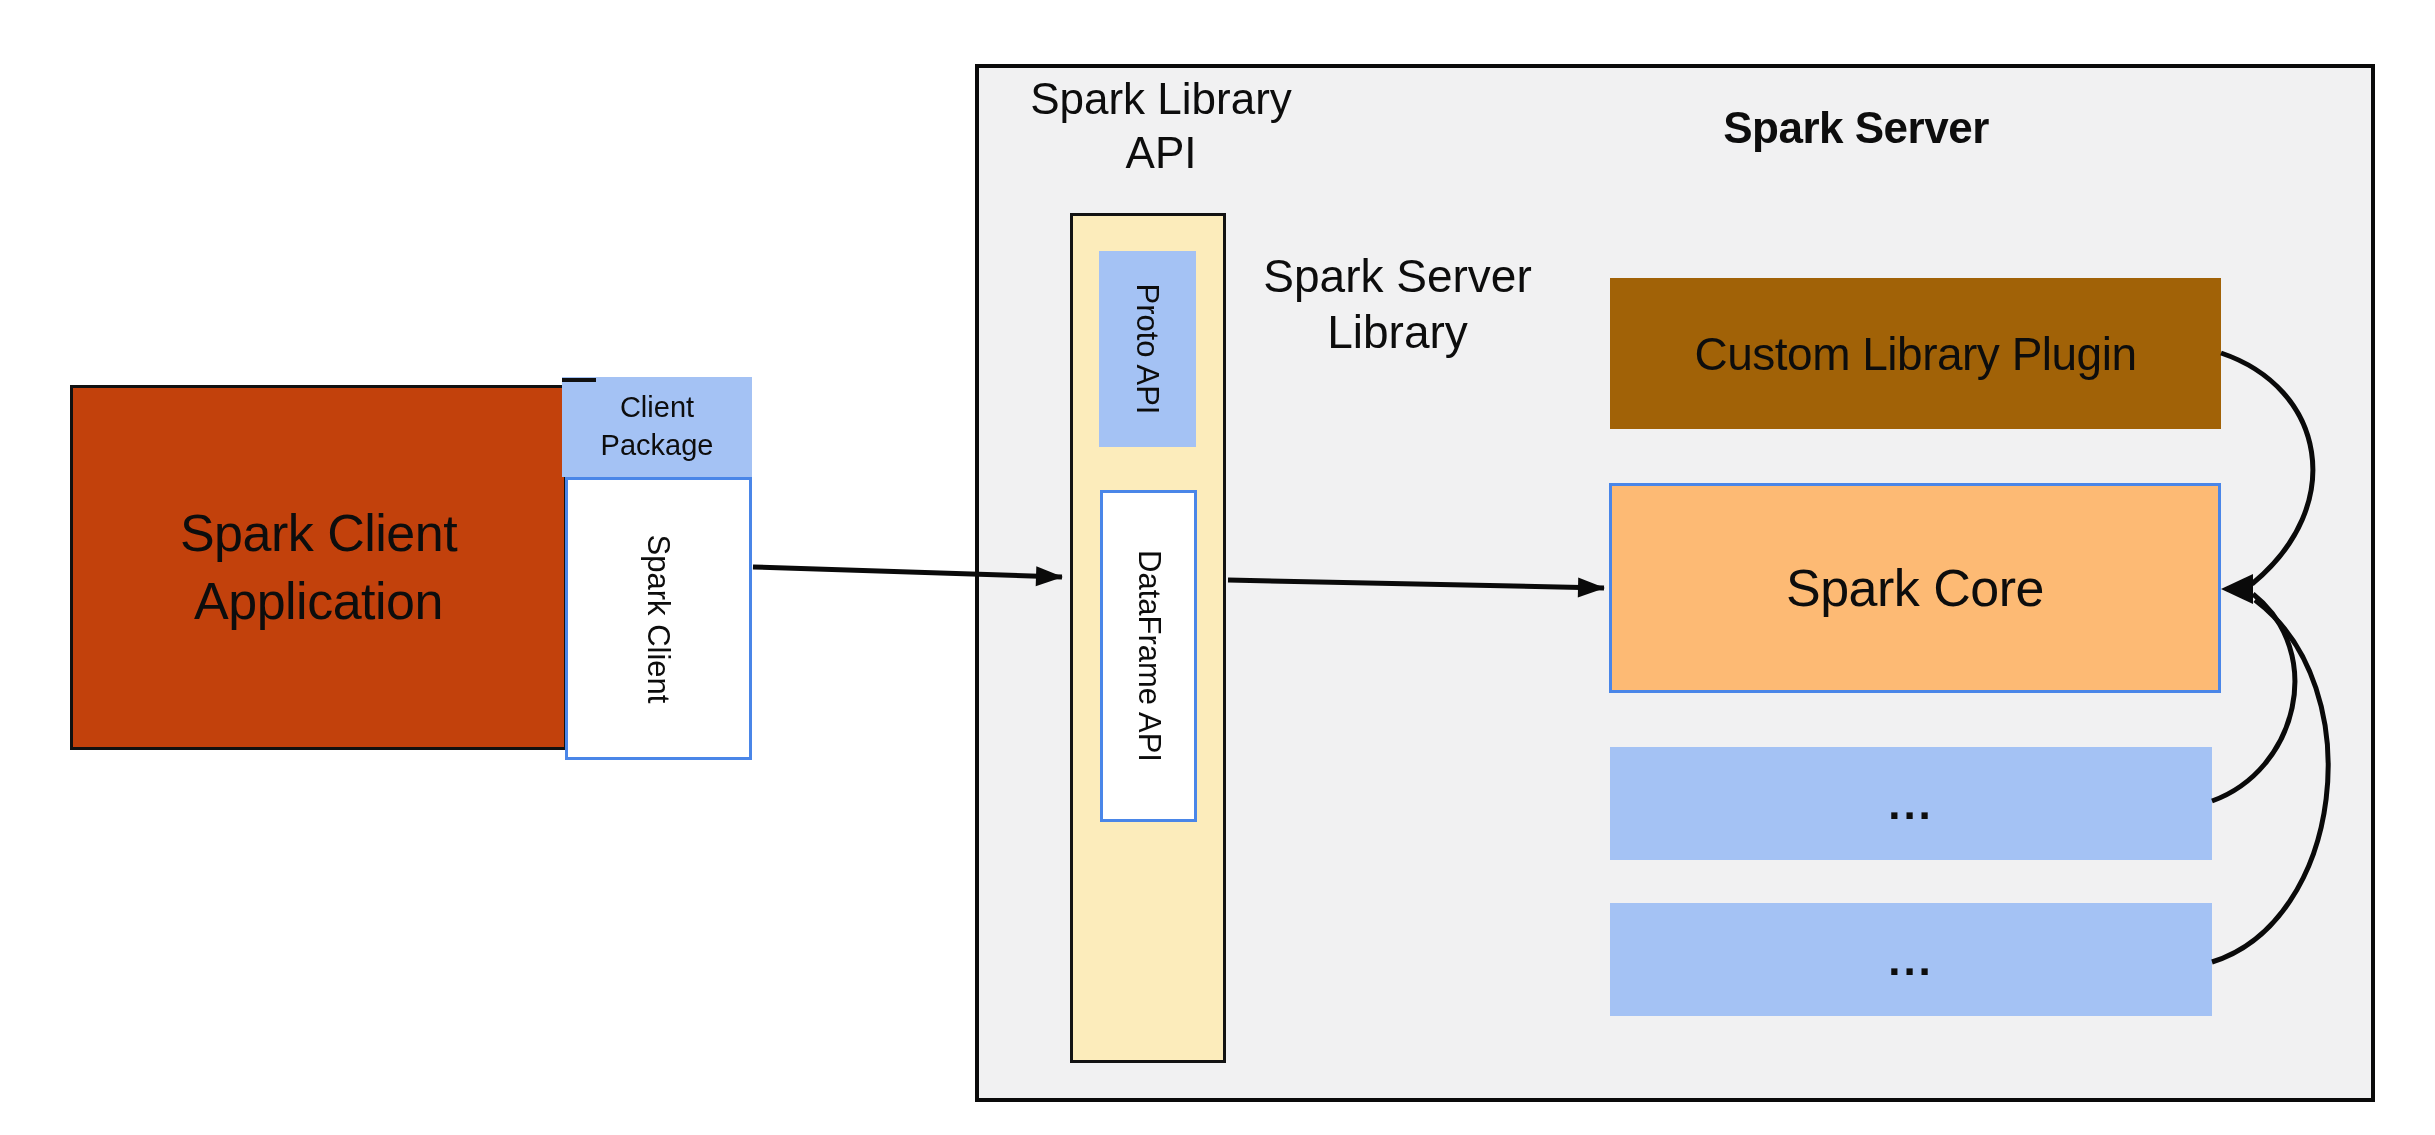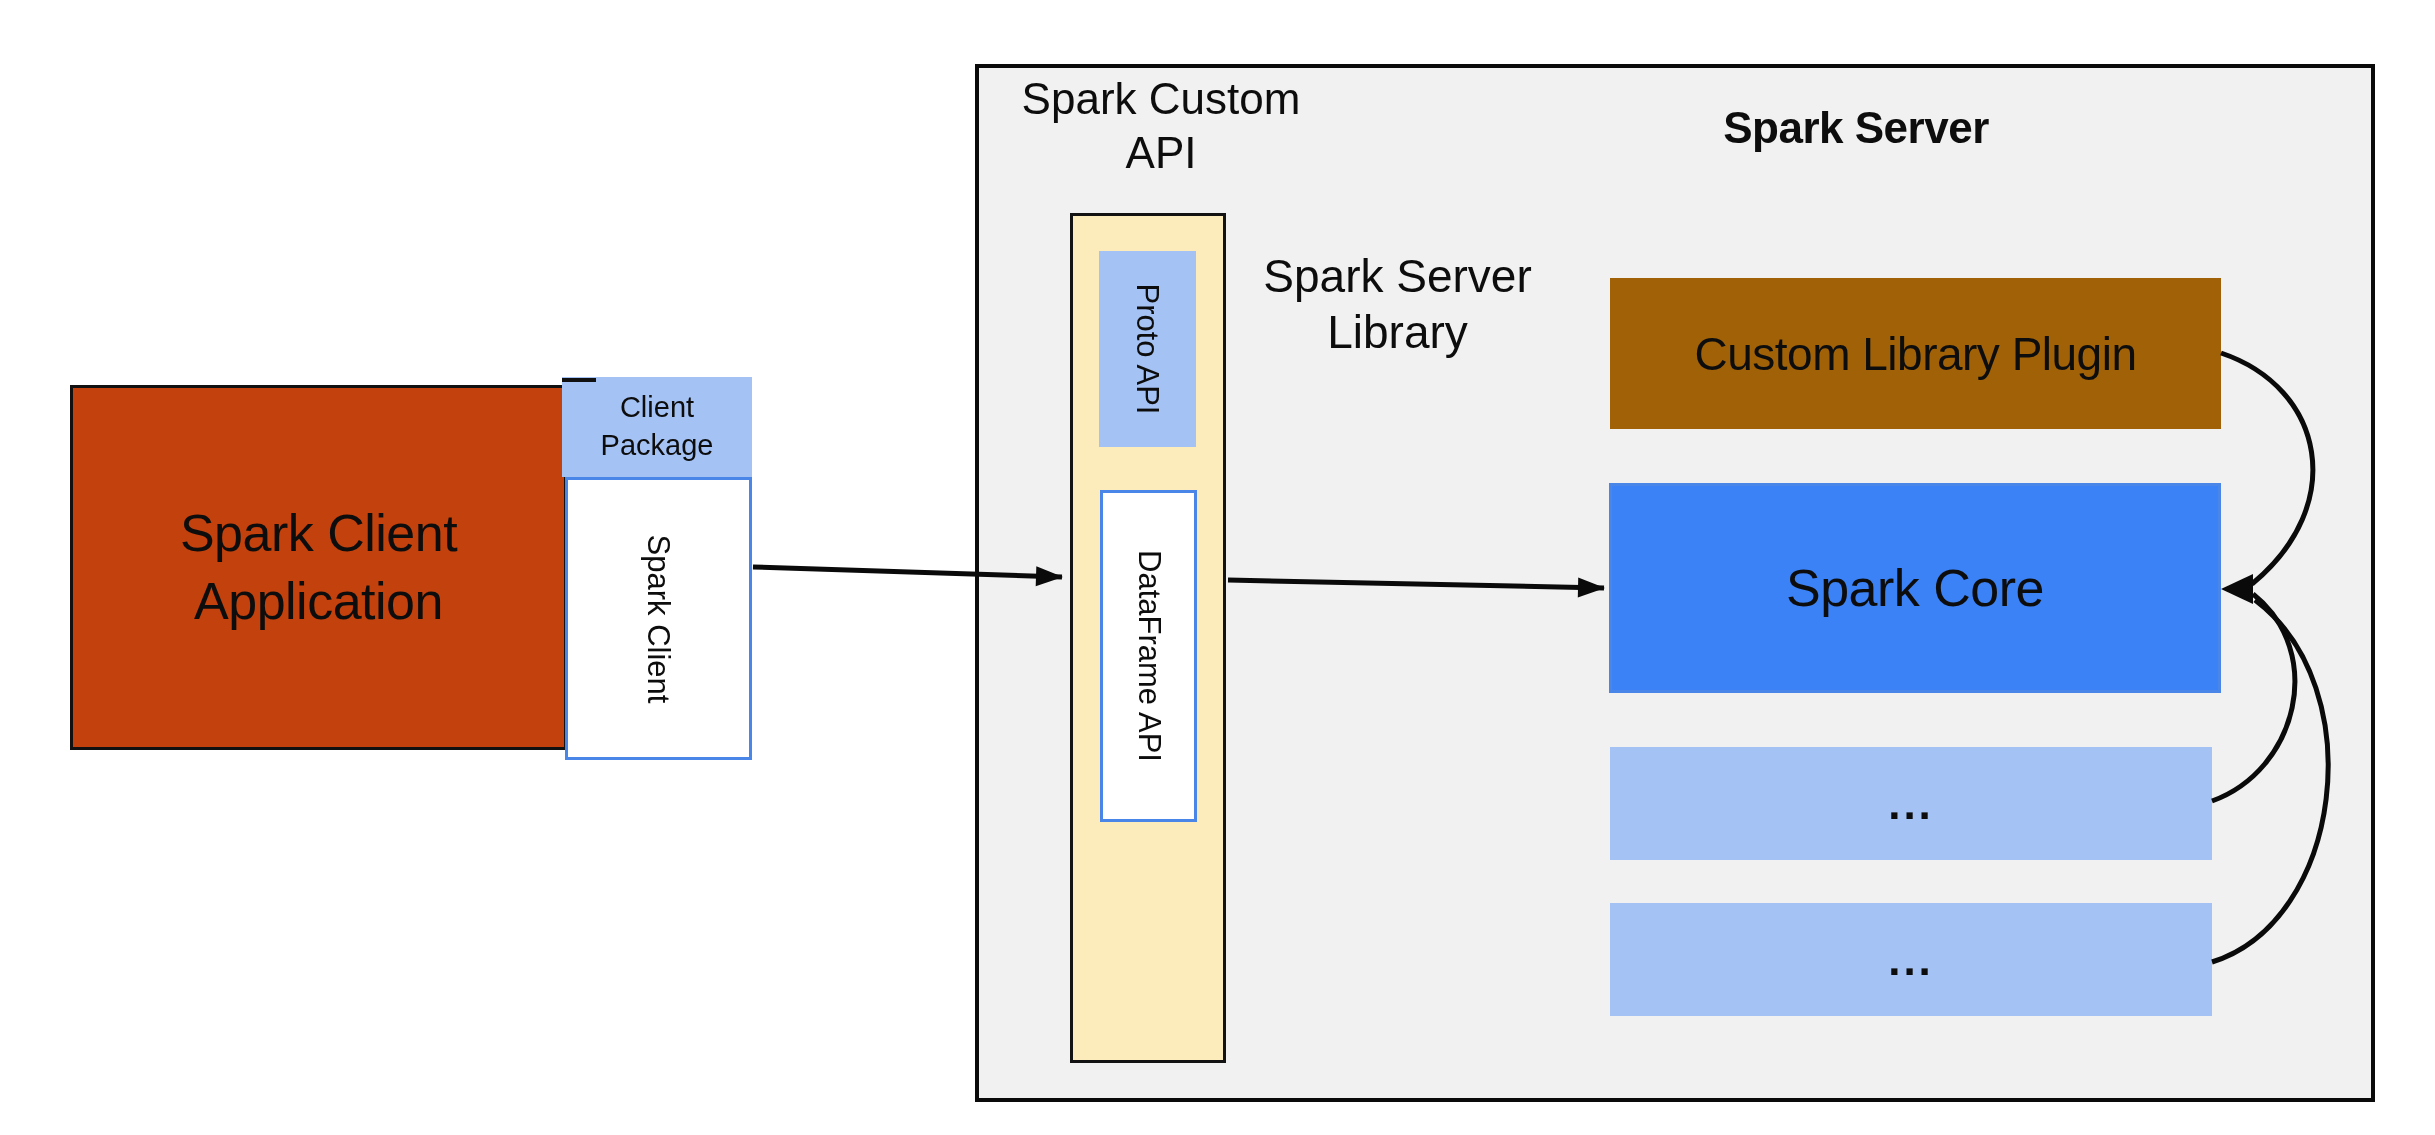--- a/index.html
+++ b/index.html
@@ -59,42 +59,42 @@
   .server-library-heading{
     left:1250px;top:248px;width:295px;
     font-size:46px;line-height:1.22;text-align:center;
   }
   .plugin-box{
     left:1610px;top:278px;width:611px;height:151px;
     background:#a16207;font-size:46px;letter-spacing:-0.5px;
   }
   .spark-core-box{
     left:1609px;top:483px;width:612px;height:210px;
-    background:#3b82f6;border:3px solid #4a86e8;
+    background:#fdba74;border:3px solid #4a86e8;
     font-size:52px;letter-spacing:-0.5px;
   }
   .dots-box-1{
     left:1610px;top:747px;width:602px;height:113px;
     background:#a4c2f4;font-size:44px;font-weight:bold;letter-spacing:3px;
   }
   .dots-box-2{
     left:1610px;top:903px;width:602px;height:113px;
     background:#a4c2f4;font-size:44px;font-weight:bold;letter-spacing:3px;
   }
   .arrow-layer{
     position:absolute;left:0;top:0;width:2435px;height:1135px;
     pointer-events:none;z-index:10;
   }
 </style>
 </head>
 <body>
 
 <div class="box server-box"></div>
 
-<div class="abs connect-api-heading">Spark Custom API</div>
+<div class="abs connect-api-heading">Spark Library API</div>
 
 <div class="abs server-heading">Spark Server</div>
 
 <div class="abs server-library-heading">Spark Server Library</div>
 
 <div class="box client-app-box">
   <span class="label-inner">Spark Client Application</span>
 </div>
 
 <div class="box client-package-box">

